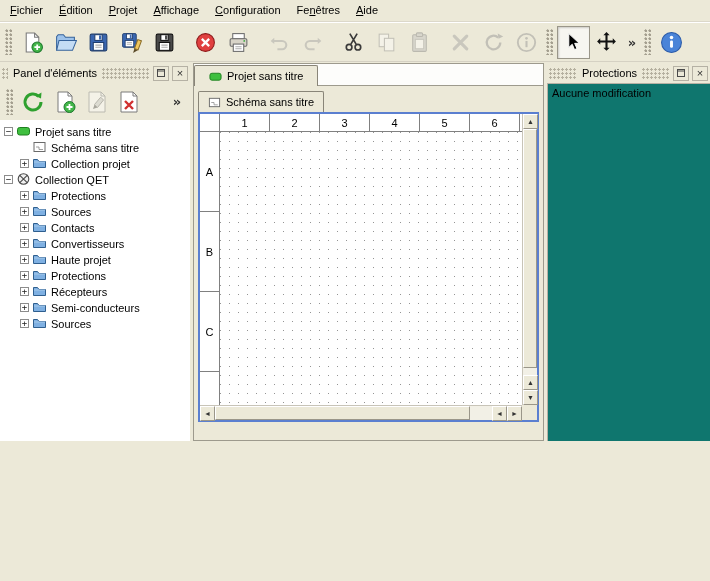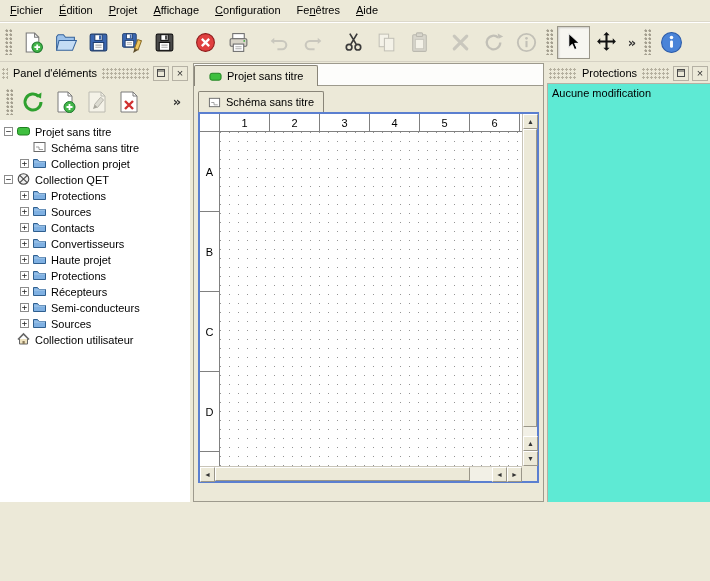--- a/index.html
+++ b/index.html
@@ -1,18 +1,18 @@
 <!DOCTYPE html>
 <html style="--bg: #ECE9D8; --frame: #5B7FD0; --tree-bg: #FFFFFF;"><head>
 <meta charset="utf-8">
 <style>
   *{margin:0;padding:0;box-sizing:border-box;}
   html,body{width:710px;height:581px;overflow:hidden;}
   body{font-family:"Liberation Sans","DejaVu Sans",sans-serif;font-size:11px;color:#000;background:var(--bg,#ECE9D8);}
-  .app{position:relative;width:710px;height:502px;background:var(--bg,#ECE9D8);overflow:hidden;}
+  .app{position:relative;width:710px;height:441px;background:var(--bg,#ECE9D8);overflow:hidden;}
 
   
   .menubar{height:22px;display:flex;align-items:center;padding-left:2px;border-bottom:1px solid #DCD8CA;}
   .menu-item{padding:3px 8px 4px;cursor:default;white-space:nowrap;}
   .menu-item u{text-decoration:underline;}
 
   
   .toolbar{height:40px;display:flex;align-items:center;padding:0 2px;border-top:1px solid #FFF;border-bottom:1px solid #D5D1C3;}
   .grip-v{width:8px;height:26px;margin:0 3px;flex:none;
     background-image:radial-gradient(circle at 1.7px 1.7px,#A39E8E 1.1px,rgba(0,0,0,0) 1.5px);
@@ -84,21 +84,21 @@
   .hsb{position:absolute;left:0;right:15px;bottom:0;height:15px;display:flex;background:#F2F0E6;border-top:1px solid #C8C4B8;}
   .sb-btn{width:15px;height:15px;flex:none;background:var(--bg,#ECE9D8);border:1px solid;border-color:#FFF #9A9689 #9A9689 #FFF;
     display:flex;align-items:center;justify-content:center;font-size:7px;color:#333;line-height:1;}
   .sb-track{flex:1;position:relative;}
   .sb-thumb{position:absolute;background:var(--bg,#ECE9D8);border:1px solid;border-color:#FFF #9A9689 #9A9689 #FFF;}
   .sb-thumb.v{left:0;right:0;top:0;height:97%;}
   .sb-thumb.h{top:0;bottom:0;left:0;width:92%;}
   .sb-corner{position:absolute;right:0;bottom:0;width:15px;height:15px;background:var(--bg,#ECE9D8);}
 
   
-  .undo-list{flex:1;background:#5eead4;border:1px solid #B5B1A4;border-right:none;border-bottom:none;}
+  .undo-list{flex:1;background:#0f766e;border:1px solid #B5B1A4;border-right:none;border-bottom:none;}
   .undo-empty{padding:3px 4px;}
 </style>
 </head>
 <body>
 
 <div class="app">
   <div class="menubar">
       <div class="menu-item"><u>F</u>ichier</div>
       <div class="menu-item"><u>É</u>dition</div>
       <div class="menu-item"><u>P</u>rojet</div>
@@ -471,31 +471,20 @@
           </div>
           <div class="tree-row" style="padding-left:20px">
             <span class="expander">+</span>
             <span class="tree-icon icon">
               <svg viewBox="0 0 14 14" xmlns="http://www.w3.org/2000/svg">
                 <path d="M1 11.5v-8h4l1.5 2H13v6z" fill="#7FB0E2" stroke="#2F5F8F"></path>
                 <path d="M1.5 6h11" stroke="#A9CBEA"></path>
               </svg>
             </span>
             <span class="tree-label">Sources</span>
-          </div>
-          <div class="tree-row" style="padding-left:4px">
-            <span class="exp-spacer"></span>
-            <span class="tree-icon icon">
-              <svg viewBox="0 0 14 14" xmlns="http://www.w3.org/2000/svg">
-                <path d="M1.5 7.5L7 2l5.5 5.5" fill="none" stroke="#666" stroke-width="1.6"></path>
-                <path d="M3 7v5h8V7" fill="#EFE3C0" stroke="#666"></path>
-                <rect x="6" y="9" width="2.2" height="3" fill="#8a7a5a"></rect>
-              </svg>
-            </span>
-            <span class="tree-label">Collection utilisateur</span>
           </div>
         </div>
     </div>
 
     <div class="mdi">
       <div class="mdi-tabbar">
         <div class="mdi-tab">
           <span class="tab-icon icon">
               <svg viewBox="0 0 14 14" xmlns="http://www.w3.org/2000/svg">
                 <rect x="1" y="3.5" width="12" height="7.5" rx="2.2" fill="#3FBF3F" stroke="#1E7F1E"></rect>

